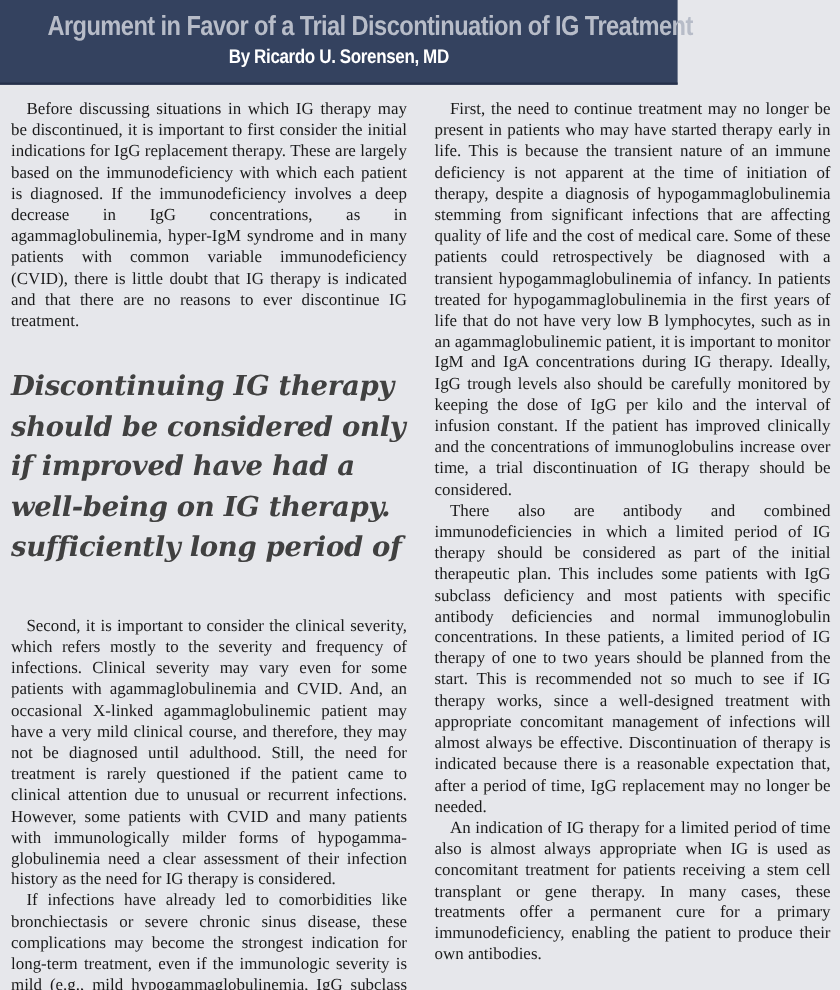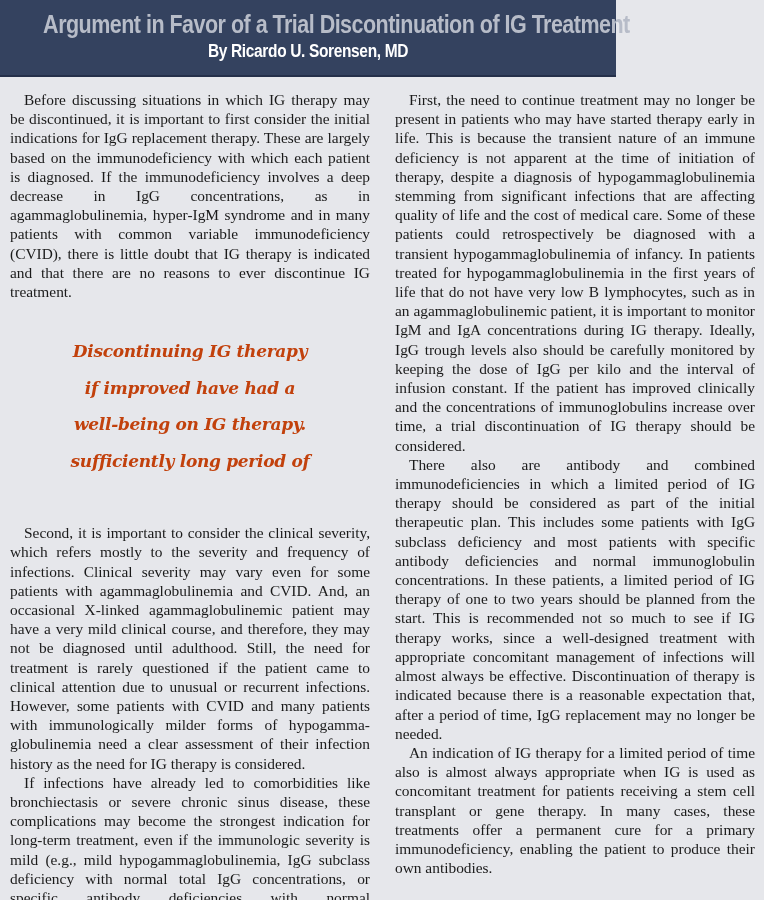--- a/index.html
+++ b/index.html
@@ -54,44 +54,44 @@
     hyphens: manual;
   }
   .col-left { left: 10px; width: 360px; }
   .col-right { left: 395px; width: 360px; }
   .col p {
     margin: 0;
     text-indent: 14px;
   }
   .pullquote {
     margin: 32px 0 44px 0;
-    text-align: center;
     font-family: "DejaVu Serif", "Liberation Serif", serif;
     font-style: italic;
     font-weight: bold;
-    font-size: 17px;
+    font-size: 25px;
     line-height: 36.5px;
-    color: #c2410c;
+    color: #404040;
     letter-spacing: -0.3px;
   }
   .pullquote span { display: block; }
 </style>
 </head>
 <body>
 
 <div class="header">
   <div class="title">Argument in Favor of a Trial Discontinuation of IG Treatment</div>
   <div class="byline">By Ricardo U. Sorensen, MD</div>
 </div>
 
 <div class="col col-left">
   <p>Before discussing situations in which IG therapy may be discontinued, it is important to first consider the initial indica­tions for IgG replacement therapy. These are largely based on the immunodeficiency with which each patient is diagnosed. If the immunodeficiency involves a deep decrease in IgG concen­trations, as in agammaglobulinemia, hyper-IgM syndrome and in many patients with common variable immunodeficiency (CVID), there is little doubt that IG therapy is indicated and that there are no reasons to ever discontinue IG treatment.</p>
 
   <div class="pullquote">
     <span>Discontinuing IG therapy</span>
+    <span>should be considered only</span>
     <span>if improved have had a</span>
     <span>well-being on IG therapy.</span>
     <span>sufficiently long period of</span>
   </div>
 
   <p>Second, it is important to consider the clinical severity, which refers mostly to the severity and frequency of infections. Clinical severity may vary even for some patients with agam­maglobulinemia and CVID. And, an occasional X-linked agammaglobulinemic patient may have a very mild clinical course, and therefore, they may not be diagnosed until adult­hood. Still, the need for treatment is rarely questioned if the patient came to clinical attention due to unusual or recurrent infections. However, some patients with CVID and many patients with immunologically milder forms of hypogamma­globulinemia need a clear assessment of their infection history as the need for IG therapy is considered.</p>
   <p>If infections have already led to comorbidities like bronchiectasis or severe chronic sinus disease, these complica­tions may become the strongest indication for long-term treatment, even if the immunologic severity is mild (e.g., mild hypogammaglobulinemia, IgG subclass deficiency with normal total IgG concentrations, or specific antibody deficiencies with normal immunoglobulins). Again, in these situations, IG therapy should be indicated and not discontinued.</p>
 </div>
 
 <div class="col col-right">

